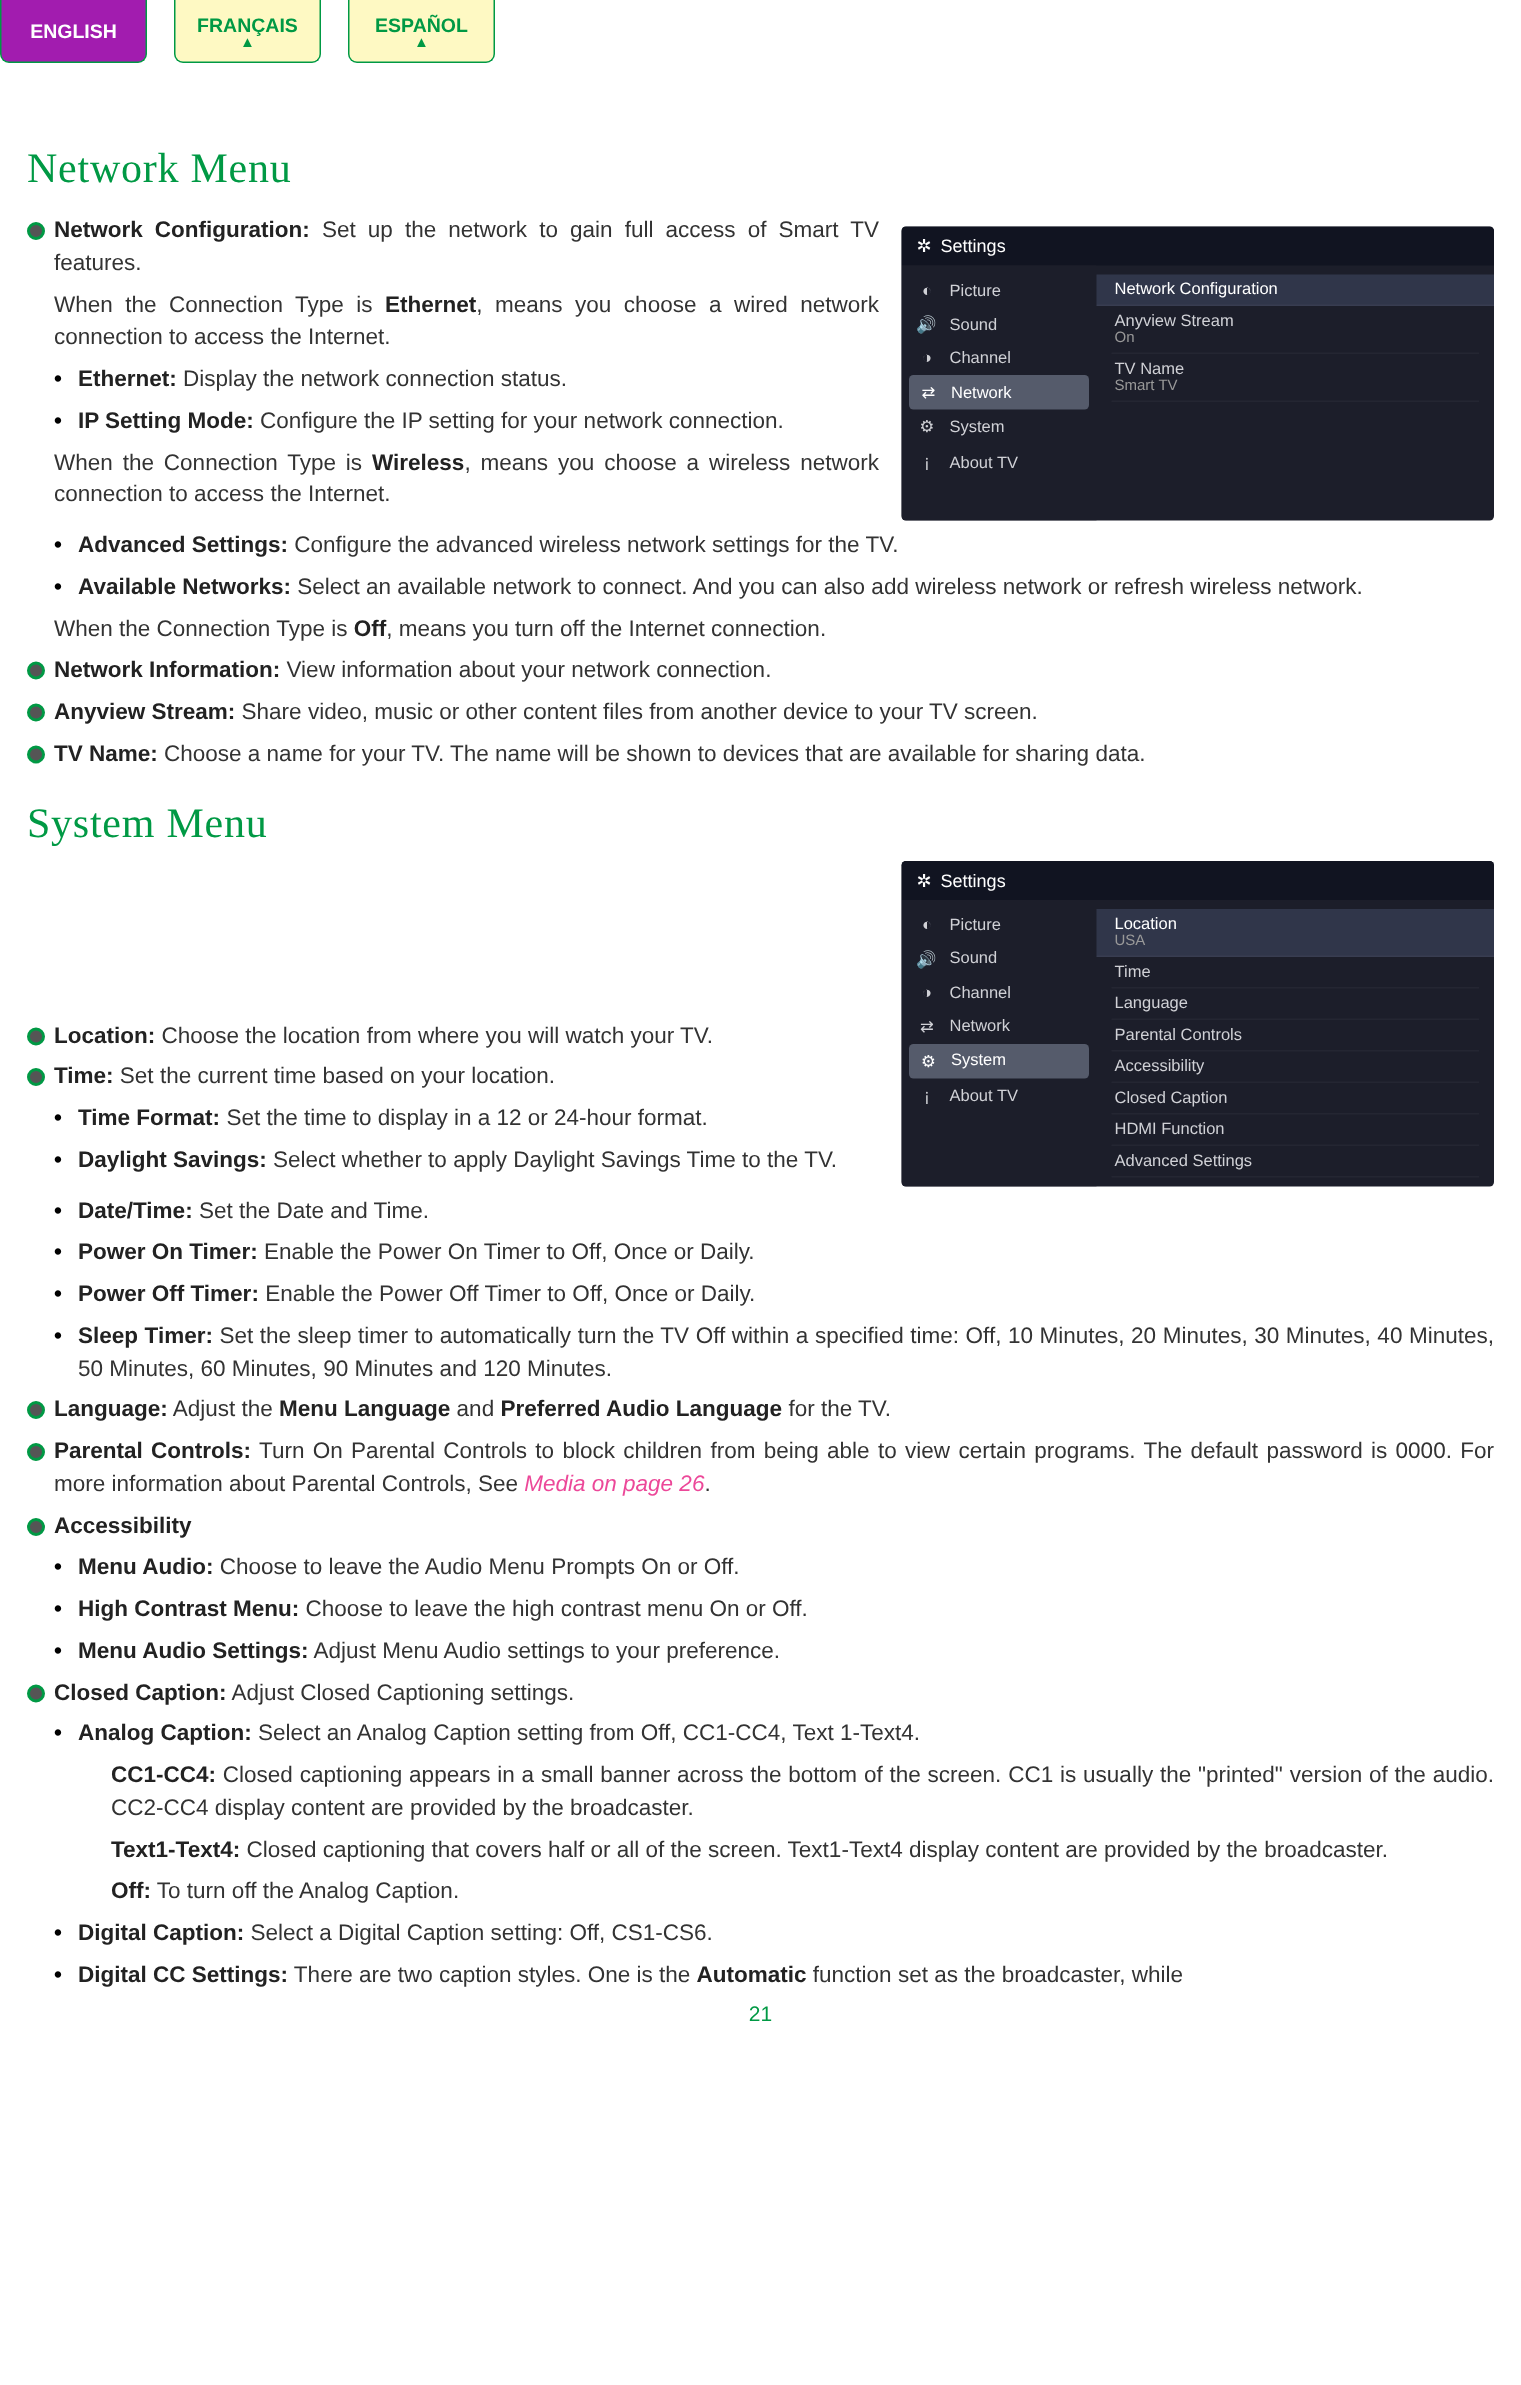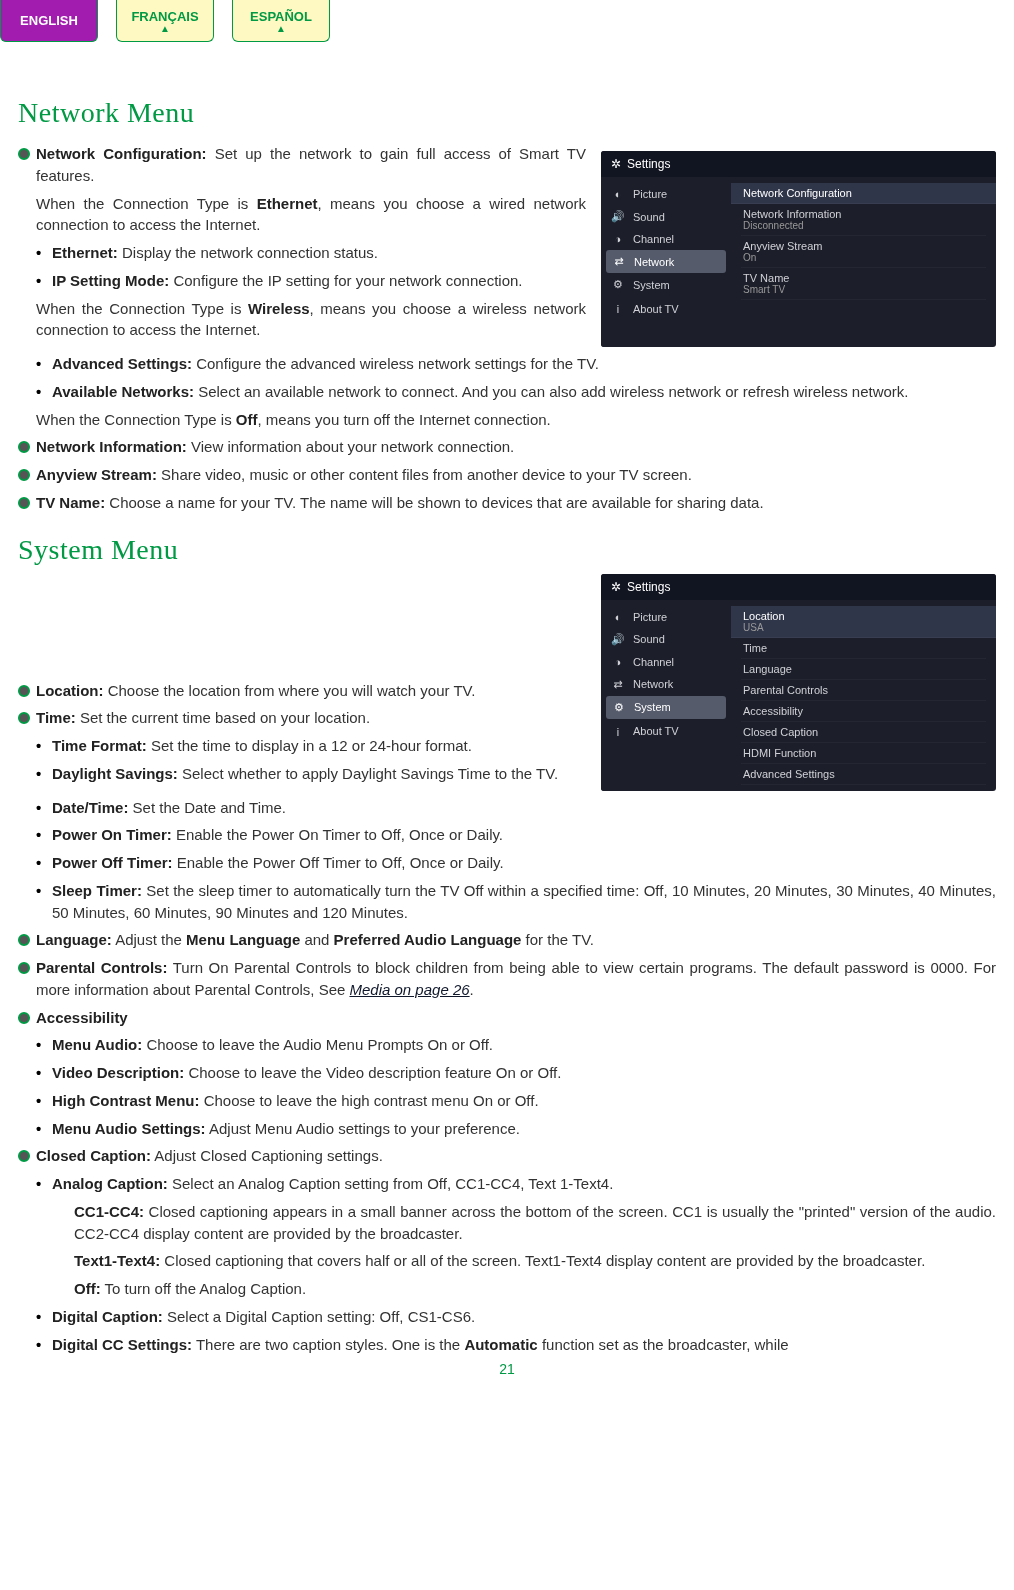--- a/index.html
+++ b/index.html
@@ -60,21 +60,21 @@
   ul.dot > li { position:relative; margin:6px 0; line-height:1.45; text-align:justify;}
   ul.dot > li::before {
     content:""; width:8px; height:8px; border-radius:50%;
     border:2px solid #009944; background:#555; position:absolute; left:-18px; top:5px;
   }
   ul.dash { list-style:none; padding-left:34px; }
   ul.dash > li { position:relative; margin:6px 0; line-height:1.45; text-align:justify;}
   ul.dash > li::before { content:"•"; position:absolute; left:-16px; top:0; font-weight:bold; color:#000;}
   .sub3 { padding-left:56px; margin:6px 0; line-height:1.45; text-align:justify;}
   b { font-weight:bold; color:#222; }
-  .link { color:#0f172a; font-style:italic; text-decoration:underline; }
+  .link { color:#ec4899; font-style:italic; }
   .pagenum { text-align:center; color:#009944; font-size:14px; margin-top:0;}
   .plain { margin:6px 0 6px 18px; line-height:1.45; text-align:justify;}
 </style>
 </head>
 <body>
 
 <div class="tabs">
   <div class="tab active">
       <span>ENGLISH</span>
     </div>
@@ -129,21 +129,20 @@
               <span class="ico">⚙</span>
               <span>System</span>
             </div>
           <div class="side-item">
               <span class="ico">ℹ</span>
               <span>About TV</span>
             </div>
         </div>
         <div class="right">
           <div class="opt sel"><span>Network Configuration</span></div>
-          <div class="opt"><span>Network Information</span><span class="sub">Disconnected</span></div>
           <div class="opt"><span>Anyview Stream</span><span class="sub">On</span></div>
           <div class="opt"><span>TV Name</span><span class="sub">Smart TV</span></div>
         </div>
       </div>
     </div>
   </div>
 </div>
 
 <ul class="dash">
   <li><b>Advanced Settings:</b><span> Configure the advanced wireless network settings for the TV.</span></li>
@@ -222,21 +221,20 @@
   <li><b>Power Off Timer:</b><span> Enable the Power Off Timer to Off, Once or Daily.</span></li>
   <li><b>Sleep Timer:</b><span> Set the sleep timer to automatically turn the TV Off within a specified time: Off, 10 Minutes, 20 Minutes, 30 Minutes, 40 Minutes, 50 Minutes, 60 Minutes, 90 Minutes and 120 Minutes.</span></li>
 </ul>
 <ul class="dot">
   <li><b>Language:</b><span> Adjust the </span><b>Menu Language</b><span> and </span><b>Preferred Audio Language</b><span> for the TV.</span></li>
   <li><b>Parental Controls:</b><span> Turn On Parental Controls to block children from being able to view certain programs. The default password is 0000. For more information about Parental Controls, See </span><a class="link">Media on page 26</a><span>.</span></li>
   <li><b>Accessibility</b></li>
 </ul>
 <ul class="dash">
   <li><b>Menu Audio:</b><span> Choose to leave the Audio Menu Prompts On or Off.</span></li>
-  <li><b>Video Description:</b><span> Choose to leave the Video description feature On or Off.</span></li>
   <li><b>High Contrast Menu:</b><span> Choose to leave the high contrast menu On or Off.</span></li>
   <li><b>Menu Audio Settings:</b><span> Adjust Menu Audio settings to your preference.</span></li>
 </ul>
 <ul class="dot">
   <li><b>Closed Caption:</b><span> Adjust Closed Captioning settings.</span></li>
 </ul>
 <ul class="dash">
   <li><b>Analog Caption:</b><span> Select an Analog Caption setting from Off, CC1-CC4, Text 1-Text4.</span></li>
 </ul>
 <p class="sub3"><b>CC1-CC4:</b><span> Closed captioning appears in a small banner across the bottom of the screen. CC1 is usually the "printed" version of the audio. CC2-CC4 display content are provided by the broadcaster.</span></p>

